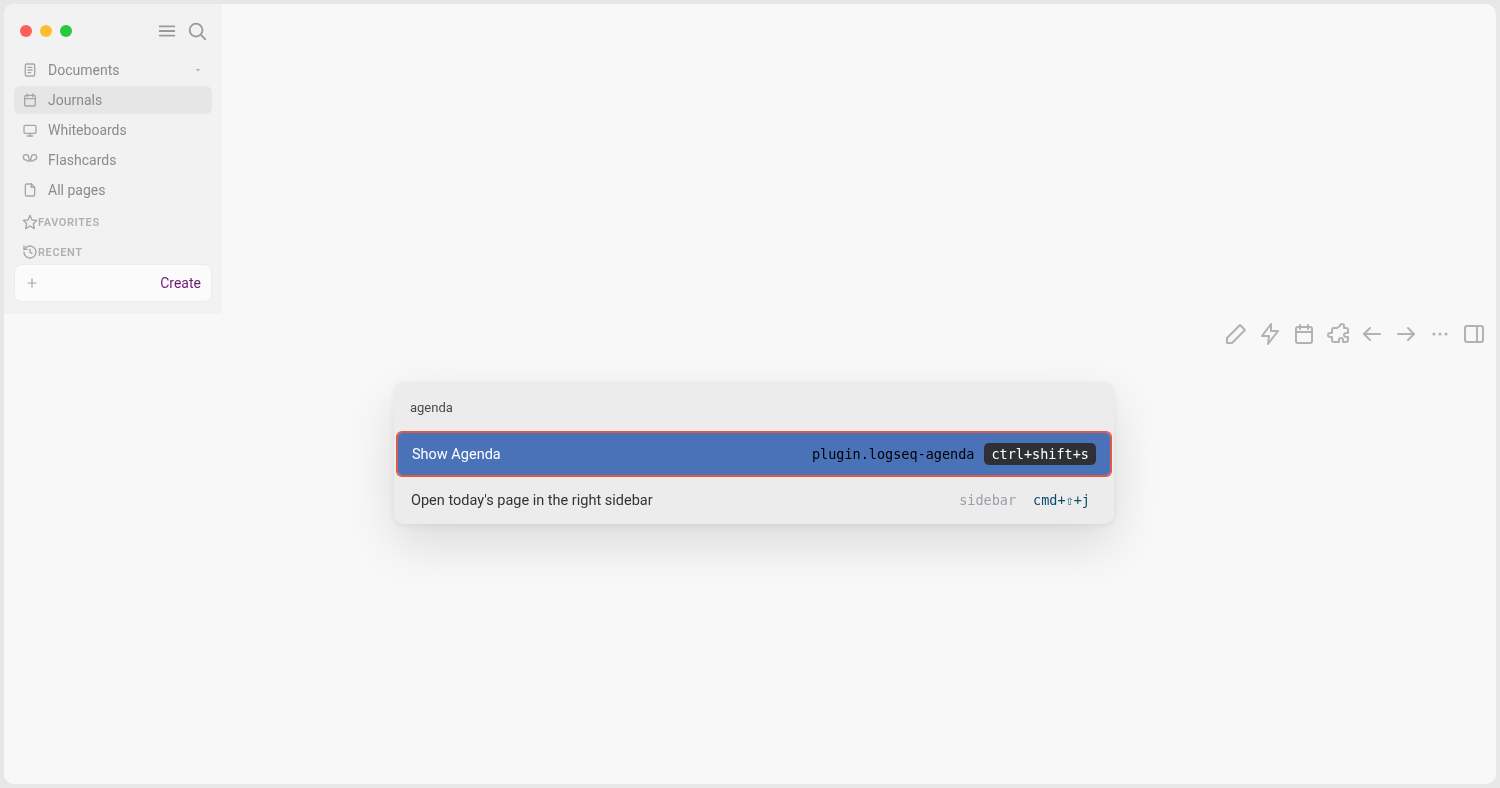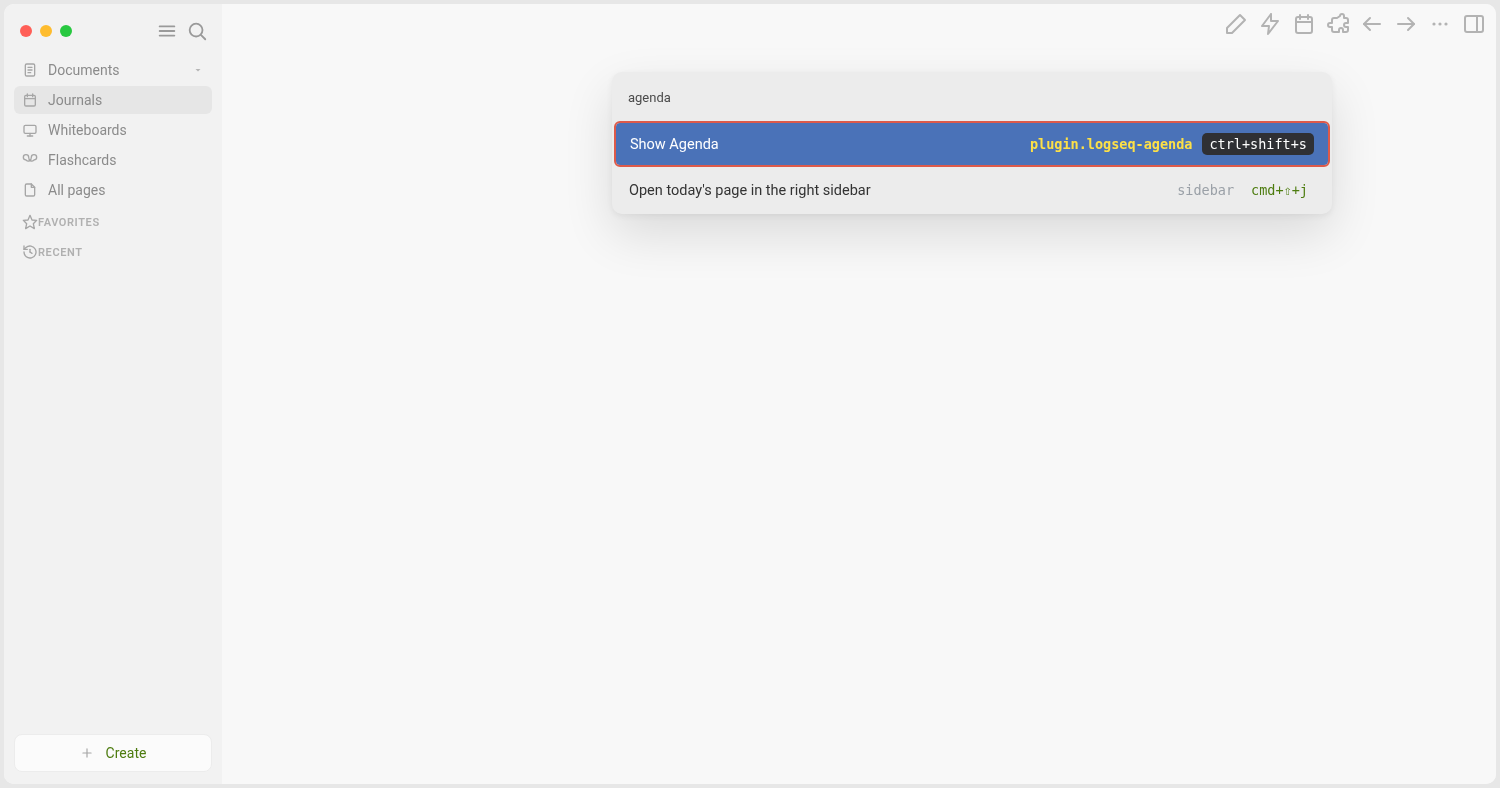--- a/index.html
+++ b/index.html
@@ -5,20 +5,21 @@
   * { box-sizing: border-box; margin: 0; padding: 0; }
   html, body { width: 1500px; height: 788px; overflow: hidden; font-family: -apple-system, BlinkMacSystemFont, "Segoe UI", Roboto, sans-serif; }
   body { background: #e7e7e7; }
   .app {
     position: absolute;
     top: 4px; left: 4px; right: 4px; bottom: 4px;
     background: #f8f8f8;
     border-radius: 10px;
     display: flex;
     overflow: hidden;
+    flex-direction: column;
   }
   
   .sidebar {
     width: 218px;
     background: #f2f2f2;
     display: flex;
     flex-direction: column;
     padding: 10px 10px 12px 10px;
   }
   .traffic {
@@ -64,23 +65,23 @@
     font-weight: 600;
   }
   .create-btn {
     margin-top: auto;
     background: #fbfbfb;
     border: 1px solid #ececec;
     border-radius: 8px;
     padding: 10px;
     display: flex;
     align-items: center;
-    justify-content: center;
+    justify-content: space-between;
     gap: 12px;
-    color: #4d7c0f;
+    color: #701a75;
     font-size: 14px;
     cursor: pointer;
   }
   
   .main {
     flex: 1;
     background: #f8f8f8;
     position: relative;
   }
   .topbar {
@@ -134,33 +135,33 @@
   .result .title { flex: 0 0 auto; }
   .result .spacer { flex: 1; }
   .result .source {
     font-family: ui-monospace, Menlo, Consolas, monospace;
     font-size: 13.5px;
     color: #9aa0a7;
   }
   .result .shortcut {
     font-family: ui-monospace, Menlo, Consolas, monospace;
     font-size: 13.5px;
-    color: #4d7c0f;
+    color: #0c4a6e;
     padding: 3px 7px;
     border-radius: 5px;
   }
   .result.selected {
     background: #4a72b8;
     color: #fff;
     outline: 2px solid #dd5a4a;
     outline-offset: 0;
     border-radius: 4px;
     margin: 4px 2px;
   }
-  .result.selected .source { color: #fde047; font-weight: bold; }
+  .result.selected .source { color: #000000; }
   .result.selected .shortcut { background: #2f3034; color: #fff; text-align: center; }
 
   svg { width: 100%; height: 100%; display: block; }
 </style>
 </head>
 <body>
 
 <div class="app">
 
   <div class="sidebar">

